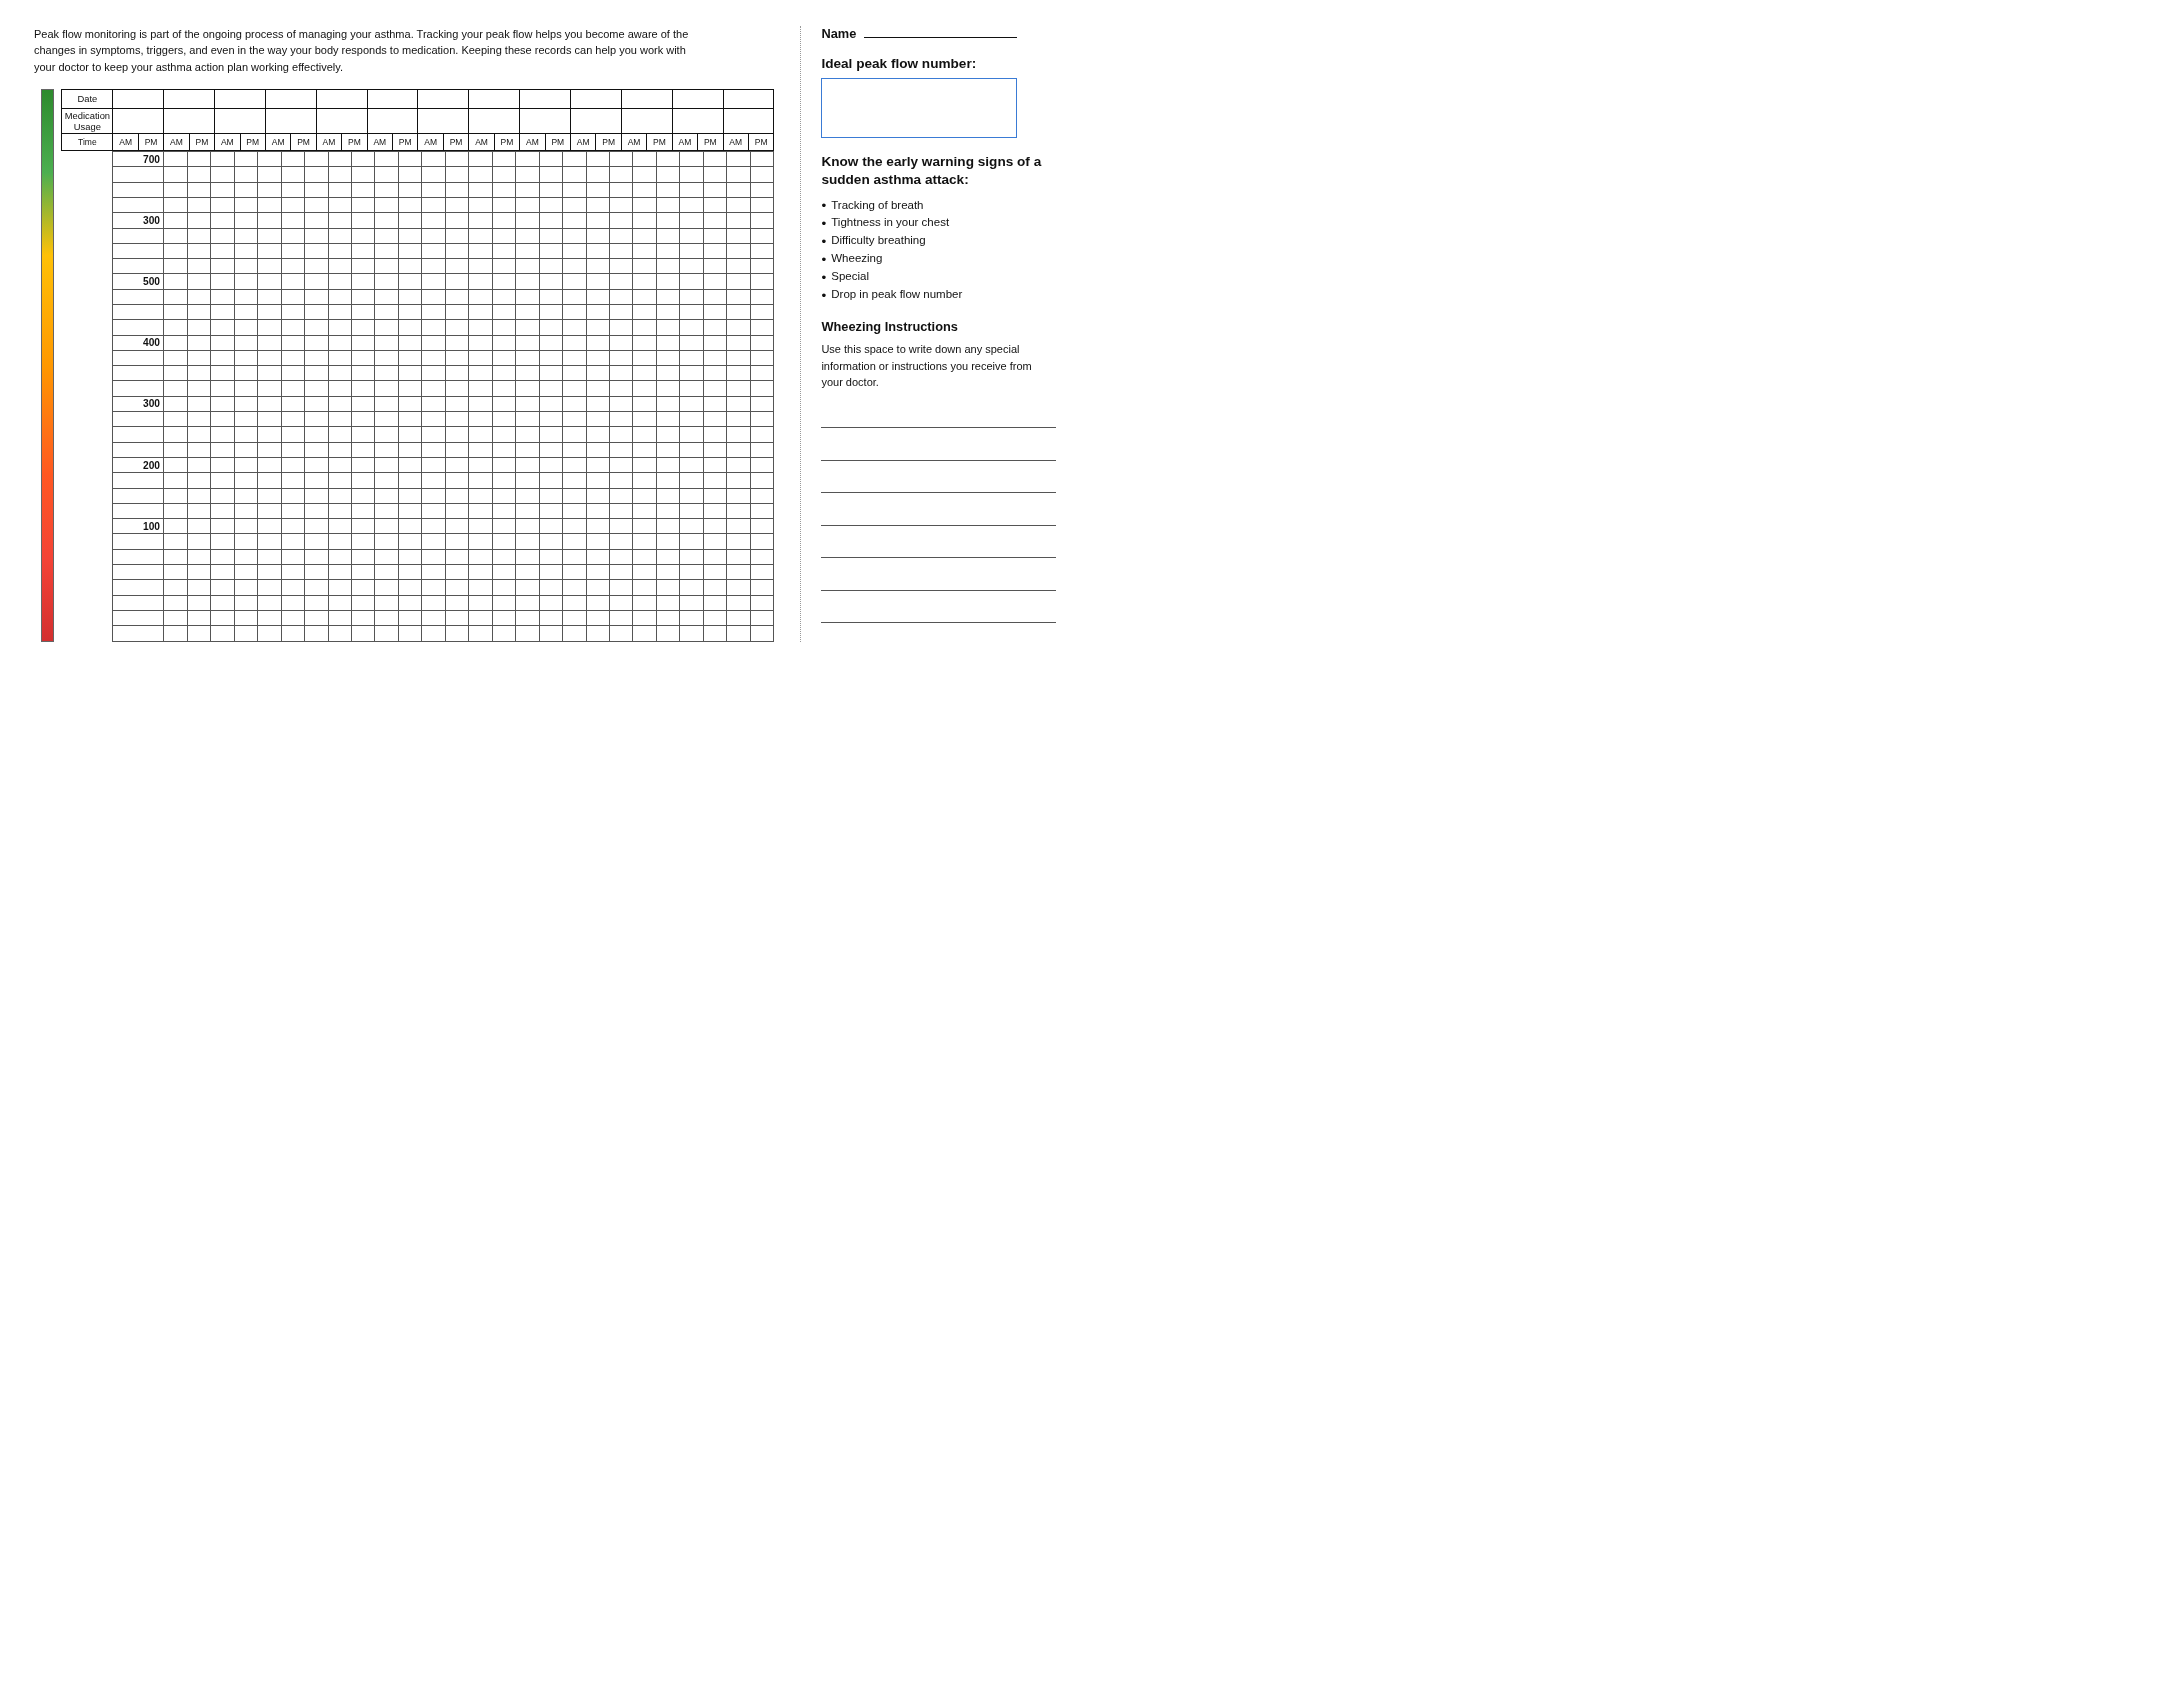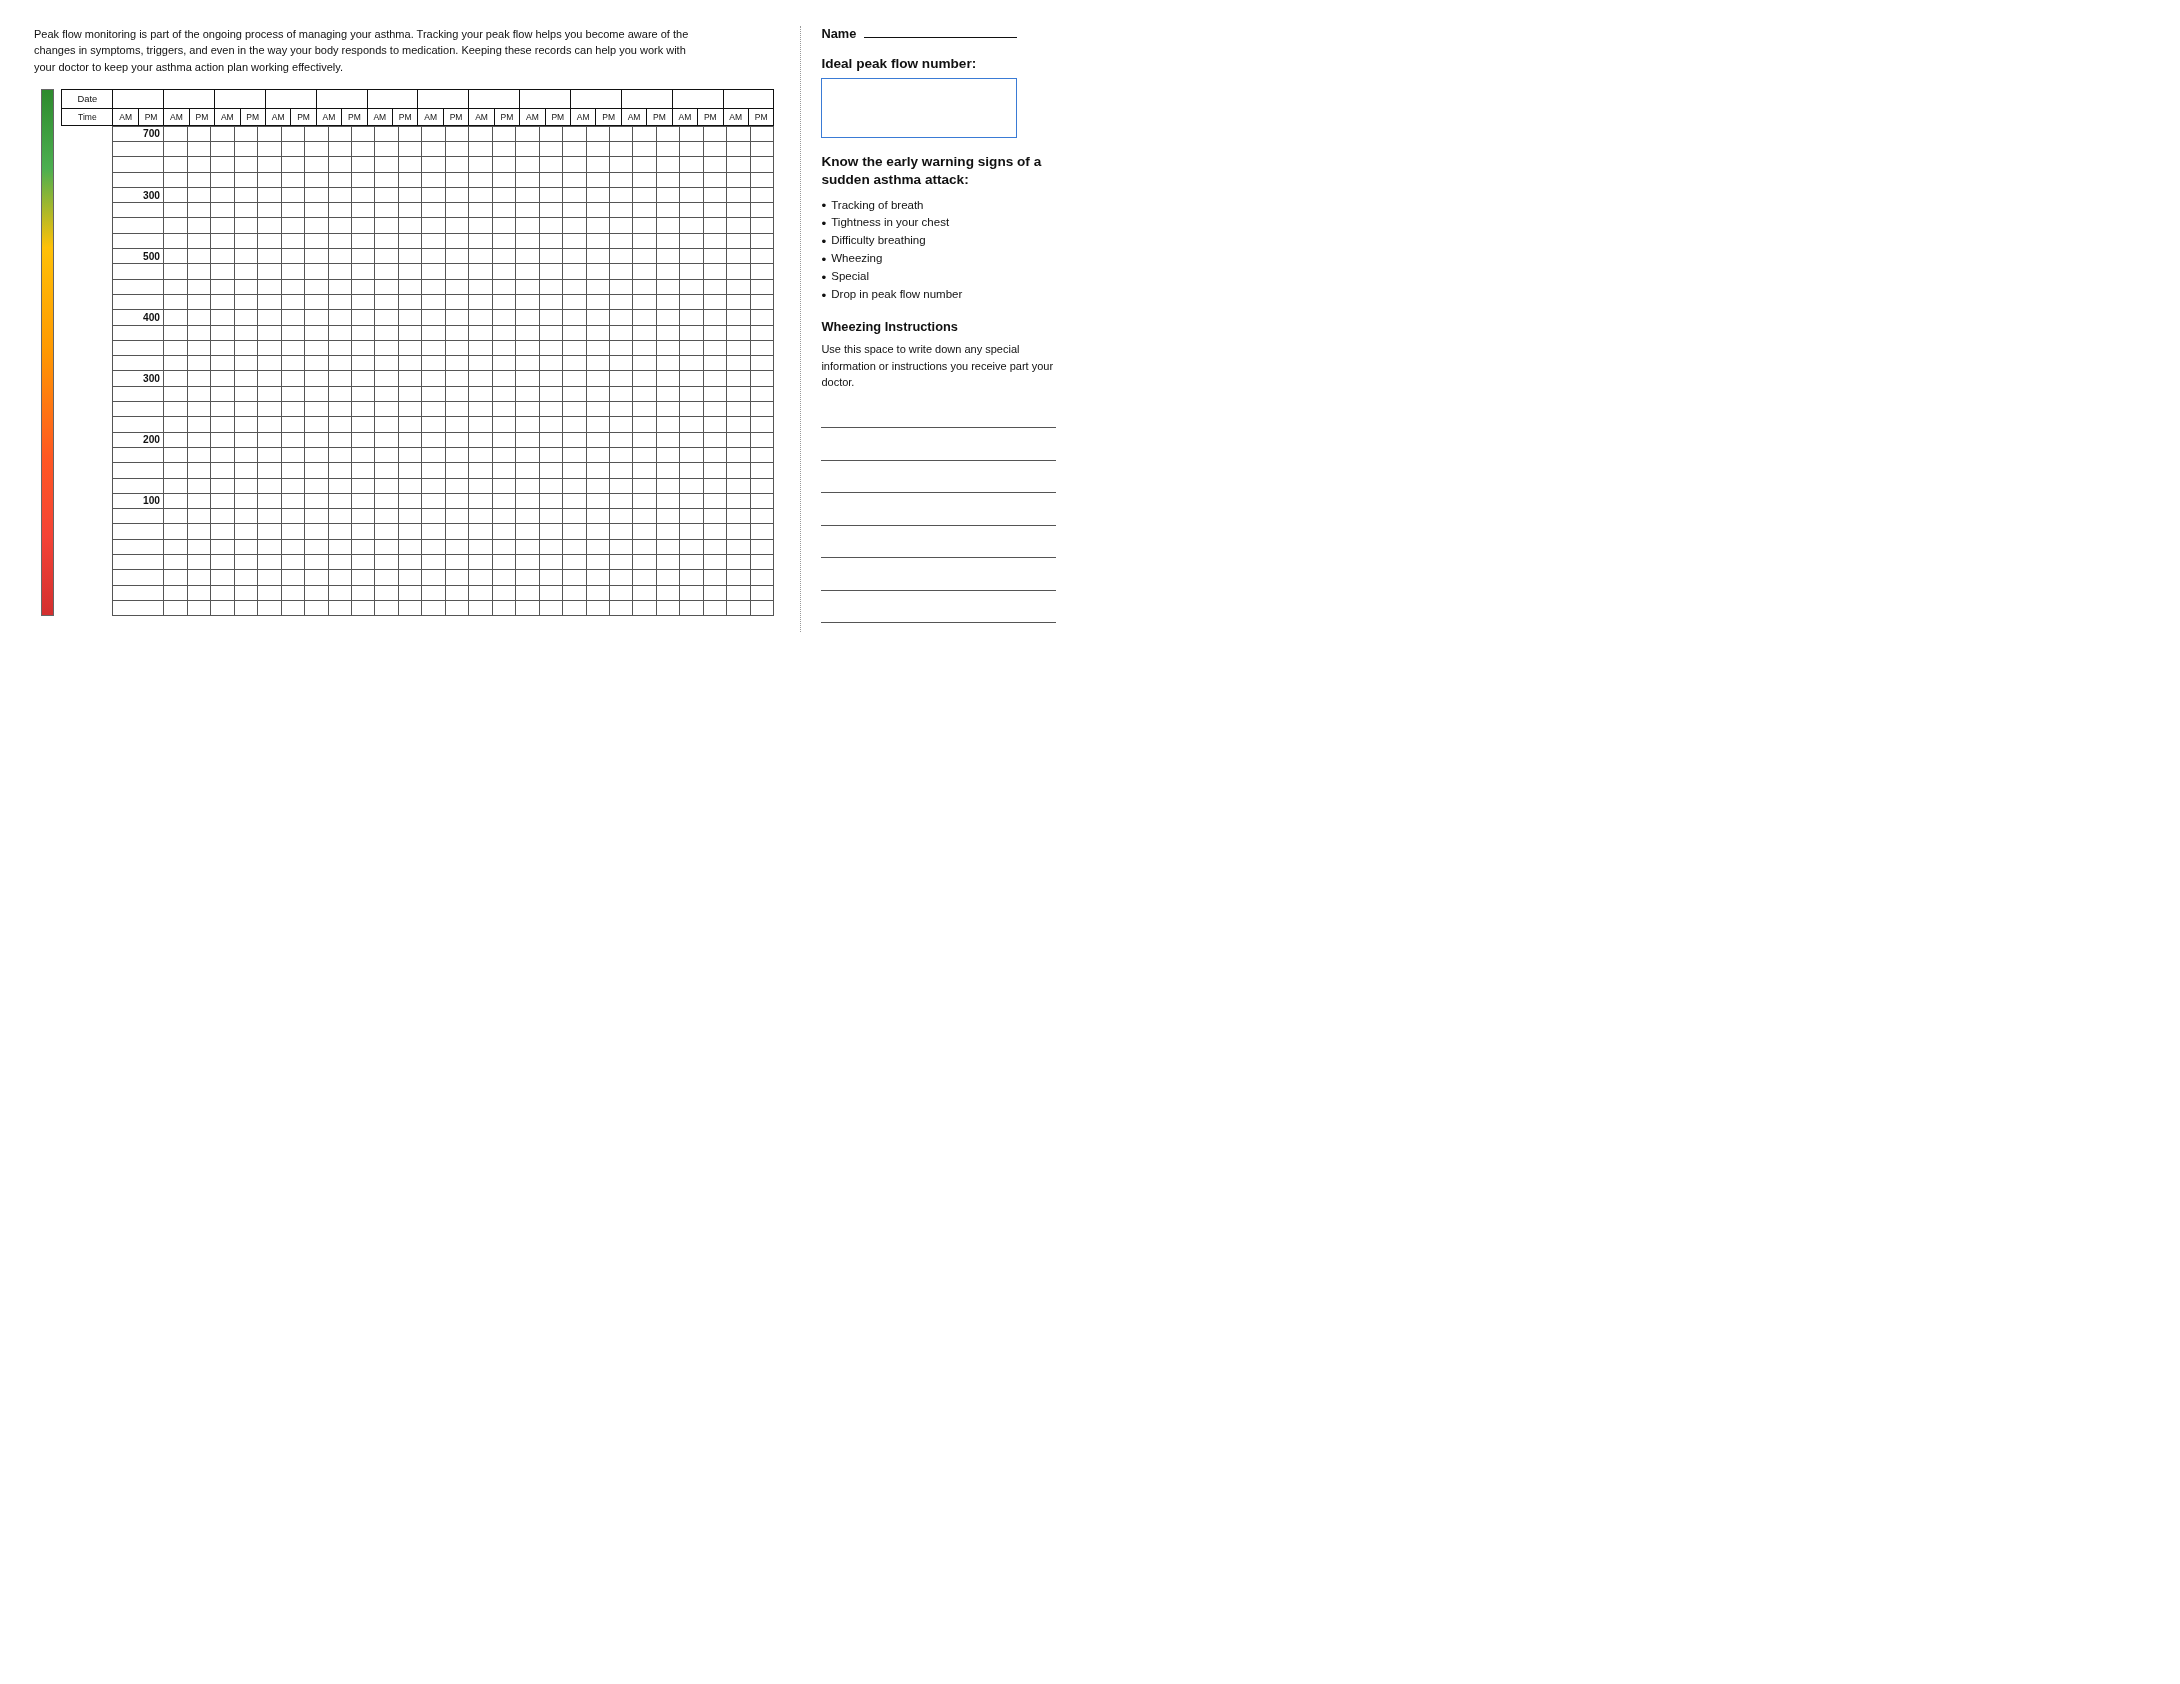--- a/index.html
+++ b/index.html
@@ -209,20 +209,36 @@
         <div class="y-axis-bar">
           <div class="color-bar"></div>
         </div>
 
         <div class="chart-main">
 
           <table class="header-table">
             <tbody>
               <tr>
                 <td class="label-cell">Date</td>
+                <td colspan="2"></td>
+                <td colspan="2"></td>
+                <td colspan="2"></td>
+                <td colspan="2"></td>
+                <td colspan="2"></td>
+                <td colspan="2"></td>
+                <td colspan="2"></td>
+                <td colspan="2"></td>
+                <td colspan="2"></td>
+                <td colspan="2"></td>
+                <td colspan="2"></td>
+                <td colspan="2"></td>
+                <td colspan="2"></td>
+              </tr>
+              <tr>
+                <td class="label-cell" style="line-height:1.2;">Medication<br>Usage</td>
                 <td colspan="2"></td>
                 <td colspan="2"></td>
                 <td colspan="2"></td>
                 <td colspan="2"></td>
                 <td colspan="2"></td>
                 <td colspan="2"></td>
                 <td colspan="2"></td>
                 <td colspan="2"></td>
                 <td colspan="2"></td>
                 <td colspan="2"></td>
@@ -1236,21 +1252,21 @@
             <span class="bullet">•</span>
             <span>Special</span>
           </li>
           <li>
             <span class="bullet">•</span>
             <span>Drop in peak flow number</span>
           </li>
         </ul>
 
       <div class="special-instructions-title">Wheezing Instructions</div>
-      <div class="special-instructions-text">Use this space to write down any special information or instructions you receive part your doctor.</div>
+      <div class="special-instructions-text">Use this space to write down any special information or instructions you receive from your doctor.</div>
       <div class="write-lines" id="write-lines">
           <div class="write-line"></div>
           <div class="write-line"></div>
           <div class="write-line"></div>
           <div class="write-line"></div>
           <div class="write-line"></div>
           <div class="write-line"></div>
           <div class="write-line"></div>
         </div>
     </div>

